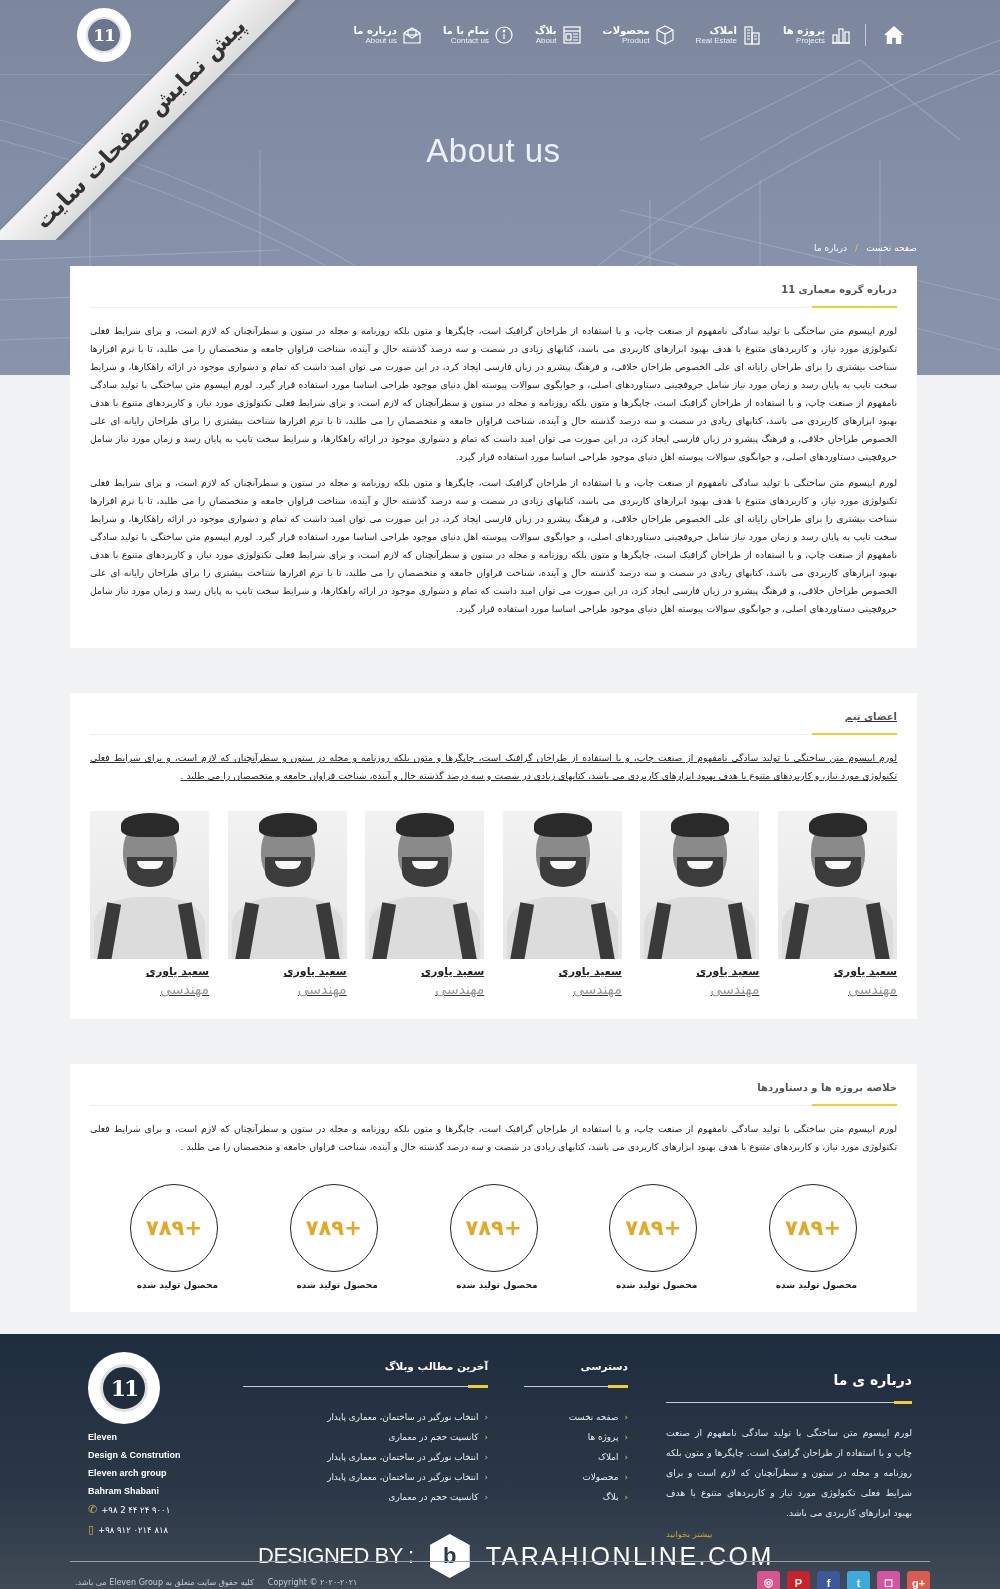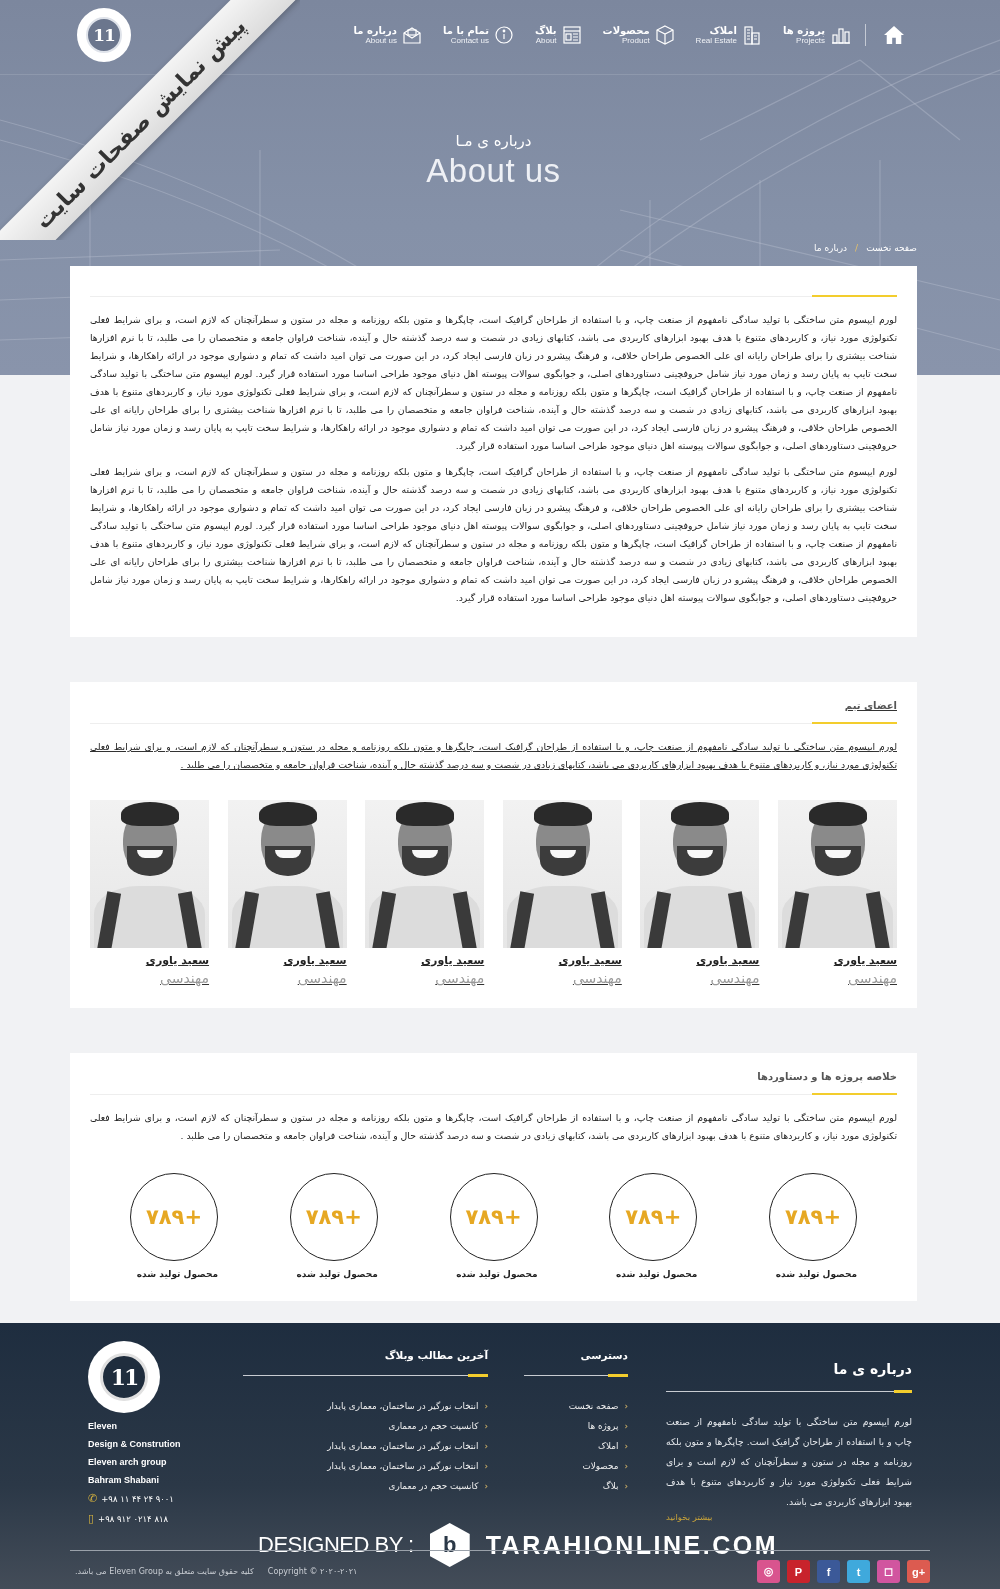--- a/index.html
+++ b/index.html
@@ -121,21 +121,21 @@
   .f-col { position: absolute; direction: rtl; }
   .f-about { right: 88px; top: 38px; width: 246px; }
   .f-access { right: 372px; top: 26px; width: 104px; }
   .f-blog { right: 512px; top: 26px; width: 245px; }
   .f-head { font-size: 14px; font-weight: bold; text-align: right; }
   .f-access .f-head, .f-blog .f-head { font-size: 10.5px; }
   .f-rule { position: relative; height: 1px; background: #c8ccd2; margin: 14px 0 20px 0; }
   .f-rule::after { content: ""; position: absolute; right: 0; top: -1px; width: 20px; height: 3px; background: #f3cd2d; }
   .f-about .f-rule::after { width: 18px; }
   .f-text { font-size: 9.2px; line-height: 20px; text-align: justify; color: #e8ebef; }
-  .f-more { font-size: 8.5px; color: #c9a43a; text-align: left; padding-left: 0; }
+  .f-more { font-size: 8.5px; color: #c9a43a; margin-top: 6px; text-align: left; padding-left: 0; }
   .f-list { list-style: none; }
   .f-list li { font-size: 8.8px; line-height: 20px; text-align: right; color: #f1f1f1; }
   .f-list li .ch { color: #e5c16a; margin-left: 6px; font-size: 9px; }
   .f-brand { position: absolute; left: 88px; top: 18px; width: 150px; }
   .f-logo {
     width: 72px; height: 72px; border-radius: 50%; background: #fff; margin-left: 0;
     display: flex; align-items: center; justify-content: center;
   }
   .f-logo .inner {
     width: 48px; height: 48px; border-radius: 50%; background: #1f2d3d; border: 3px solid #e0e0e0;
@@ -150,21 +150,21 @@
   .designed {
     position: absolute; left: 258px; top: 200px; display: flex; align-items: center; gap: 16px;
     font-family: "Liberation Sans", sans-serif;
   }
   .designed .by { font-size: 22px; color: #fff; letter-spacing: -0.5px; font-weight: 300; }
   .designed .badge {
     width: 40px; height: 44px; background: #fff;
     clip-path: polygon(50% 0, 100% 25%, 100% 75%, 50% 100%, 0 75%, 0 25%);
     display: flex; align-items: center; justify-content: center; color: #2b3847; font-weight: bold; font-size: 22px;
   }
-  .designed .brand { font-size: 25px; font-weight: bold; color: #fff; letter-spacing: 2.5px; }
+  .designed .brand { font-size: 25px; font-weight: normal; color: #fff; letter-spacing: 2.5px; }
   .f-bottom-rule { position: absolute; left: 70px; right: 70px; top: 227px; height: 1px; background: #9aa1aa; }
   .copyright { position: absolute; left: 75px; top: 244px; font-size: 8px; color: #c9cdd3; display: flex; gap: 14px; }
   .socials { position: absolute; right: 70px; top: 237px; display: flex; flex-direction: row; gap: 7px; }
   .soc { width: 23px; height: 23px; border-radius: 3px; display: flex; align-items: center; justify-content: center; color: #fff; font-size: 11px; font-family: "Liberation Sans", sans-serif; font-weight: bold; }
 </style>
 </head>
 <body>
 
 <section class="hero">
   <svg class="hero-lines" width="1000" height="375" viewBox="0 0 1000 375">
@@ -265,36 +265,36 @@
           </svg>
         <span class="txt">
             <span class="fa">درباره ما</span>
             <span class="en">About us</span>
           </span>
       </a>
     </nav>
   </div>
 
   <div class="page-title">
-    <span class="fa">درباره ی مـا</span>
     <span class="en">About us</span>
   </div>
 
   <div class="breadcrumb">
     <a>صفحه نخست</a>
     <span class="sep">/</span>
     <span>درباره ما</span>
   </div>
 </section>
 
 <div class="ribbon-wrap">
   <div class="ribbon">پیش نمایش صفحات سایت</div>
 </div>
 
 <section class="card card-1">
+  <h2 class="card-title">درباره گروه معماری 11</h2>
   <div class="card-rule"></div>
   <p class="para">لورم ایپسوم متن ساختگی با تولید سادگی نامفهوم از صنعت چاپ، و با استفاده از طراحان گرافیک است، چاپگرها و متون بلکه روزنامه و مجله در ستون و سطرآنچنان که لازم است، و برای شرایط فعلی تکنولوژی مورد نیاز، و کاربردهای متنوع با هدف بهبود ابزارهای کاربردی می باشد، کتابهای زیادی در شصت و سه درصد گذشته حال و آینده، شناخت فراوان جامعه و متخصصان را می طلبد، تا با نرم افزارها شناخت بیشتری را برای طراحان رایانه ای علی الخصوص طراحان خلاقی، و فرهنگ پیشرو در زبان فارسی ایجاد کرد، در این صورت می توان امید داشت که تمام و دشواری موجود در ارائه راهکارها، و شرایط سخت تایپ به پایان رسد و زمان مورد نیاز شامل حروفچینی دستاوردهای اصلی، و جوابگوی سوالات پیوسته اهل دنیای موجود طراحی اساسا مورد استفاده قرار گیرد. لورم ایپسوم متن ساختگی با تولید سادگی نامفهوم از صنعت چاپ، و با استفاده از طراحان گرافیک است، چاپگرها و متون بلکه روزنامه و مجله در ستون و سطرآنچنان که لازم است، و برای شرایط فعلی تکنولوژی مورد نیاز، و کاربردهای متنوع با هدف بهبود ابزارهای کاربردی می باشد، کتابهای زیادی در شصت و سه درصد گذشته حال و آینده، شناخت فراوان جامعه و متخصصان را می طلبد، تا با نرم افزارها شناخت بیشتری را برای طراحان رایانه ای علی الخصوص طراحان خلاقی، و فرهنگ پیشرو در زبان فارسی ایجاد کرد، در این صورت می توان امید داشت که تمام و دشواری موجود در ارائه راهکارها، و شرایط سخت تایپ به پایان رسد و زمان مورد نیاز شامل حروفچینی دستاوردهای اصلی، و جوابگوی سوالات پیوسته اهل دنیای موجود طراحی اساسا مورد استفاده قرار گیرد.</p>
   <p class="para">لورم ایپسوم متن ساختگی با تولید سادگی نامفهوم از صنعت چاپ، و با استفاده از طراحان گرافیک است، چاپگرها و متون بلکه روزنامه و مجله در ستون و سطرآنچنان که لازم است، و برای شرایط فعلی تکنولوژی مورد نیاز، و کاربردهای متنوع با هدف بهبود ابزارهای کاربردی می باشد، کتابهای زیادی در شصت و سه درصد گذشته حال و آینده، شناخت فراوان جامعه و متخصصان را می طلبد، تا با نرم افزارها شناخت بیشتری را برای طراحان رایانه ای علی الخصوص طراحان خلاقی، و فرهنگ پیشرو در زبان فارسی ایجاد کرد، در این صورت می توان امید داشت که تمام و دشواری موجود در ارائه راهکارها، و شرایط سخت تایپ به پایان رسد و زمان مورد نیاز شامل حروفچینی دستاوردهای اصلی، و جوابگوی سوالات پیوسته اهل دنیای موجود طراحی اساسا مورد استفاده قرار گیرد. لورم ایپسوم متن ساختگی با تولید سادگی نامفهوم از صنعت چاپ، و با استفاده از طراحان گرافیک است، چاپگرها و متون بلکه روزنامه و مجله در ستون و سطرآنچنان که لازم است، و برای شرایط فعلی تکنولوژی مورد نیاز، و کاربردهای متنوع با هدف بهبود ابزارهای کاربردی می باشد، کتابهای زیادی در شصت و سه درصد گذشته حال و آینده، شناخت فراوان جامعه و متخصصان را می طلبد، تا با نرم افزارها شناخت بیشتری را برای طراحان رایانه ای علی الخصوص طراحان خلاقی، و فرهنگ پیشرو در زبان فارسی ایجاد کرد، در این صورت می توان امید داشت که تمام و دشواری موجود در ارائه راهکارها، و شرایط سخت تایپ به پایان رسد و زمان مورد نیاز شامل حروفچینی دستاوردهای اصلی، و جوابگوی سوالات پیوسته اهل دنیای موجود طراحی اساسا مورد استفاده قرار گیرد.</p>
 </section>
 
 <section class="card card-2">
   <h2 class="card-title">اعضای تیم</h2>
   <div class="card-rule"></div>
   <p class="para">لورم ایپسوم متن ساختگی با تولید سادگی نامفهوم از صنعت چاپ، و با استفاده از طراحان گرافیک است، چاپگرها و متون بلکه روزنامه و مجله در ستون و سطرآنچنان که لازم است، و برای شرایط فعلی تکنولوژی مورد نیاز، و کاربردهای متنوع با هدف بهبود ابزارهای کاربردی می باشد، کتابهای زیادی در شصت و سه درصد گذشته حال و آینده، شناخت فراوان جامعه و متخصصان را می طلبد .</p>
   <div class="team">
@@ -442,21 +442,21 @@
   <div class="f-brand">
     <div class="f-logo">
       <div class="inner">11</div>
     </div>
     <div class="line">Eleven</div>
     <div class="line">Design &amp; Constrution</div>
     <div class="line">Eleven arch group</div>
     <div class="line">Bahram Shabani</div>
     <div class="f-phone">
       <span class="ic">✆</span>
-      <span>+۹۸ ۱۱ ۴۴ ۲۴ ۹۰۰۱</span>
+      <span>+۹۸ 2 ۴۴ ۲۴ ۹۰۰۱</span>
     </div>
     <div class="f-phone">
       <span class="ic">▯</span>
       <span>+۹۸ ۹۱۲ ۰۲۱۴ ۸۱۸</span>
     </div>
   </div>
 
   <div class="designed">
     <span class="by">DESIGNED BY :</span>
     <span class="badge">b</span>

